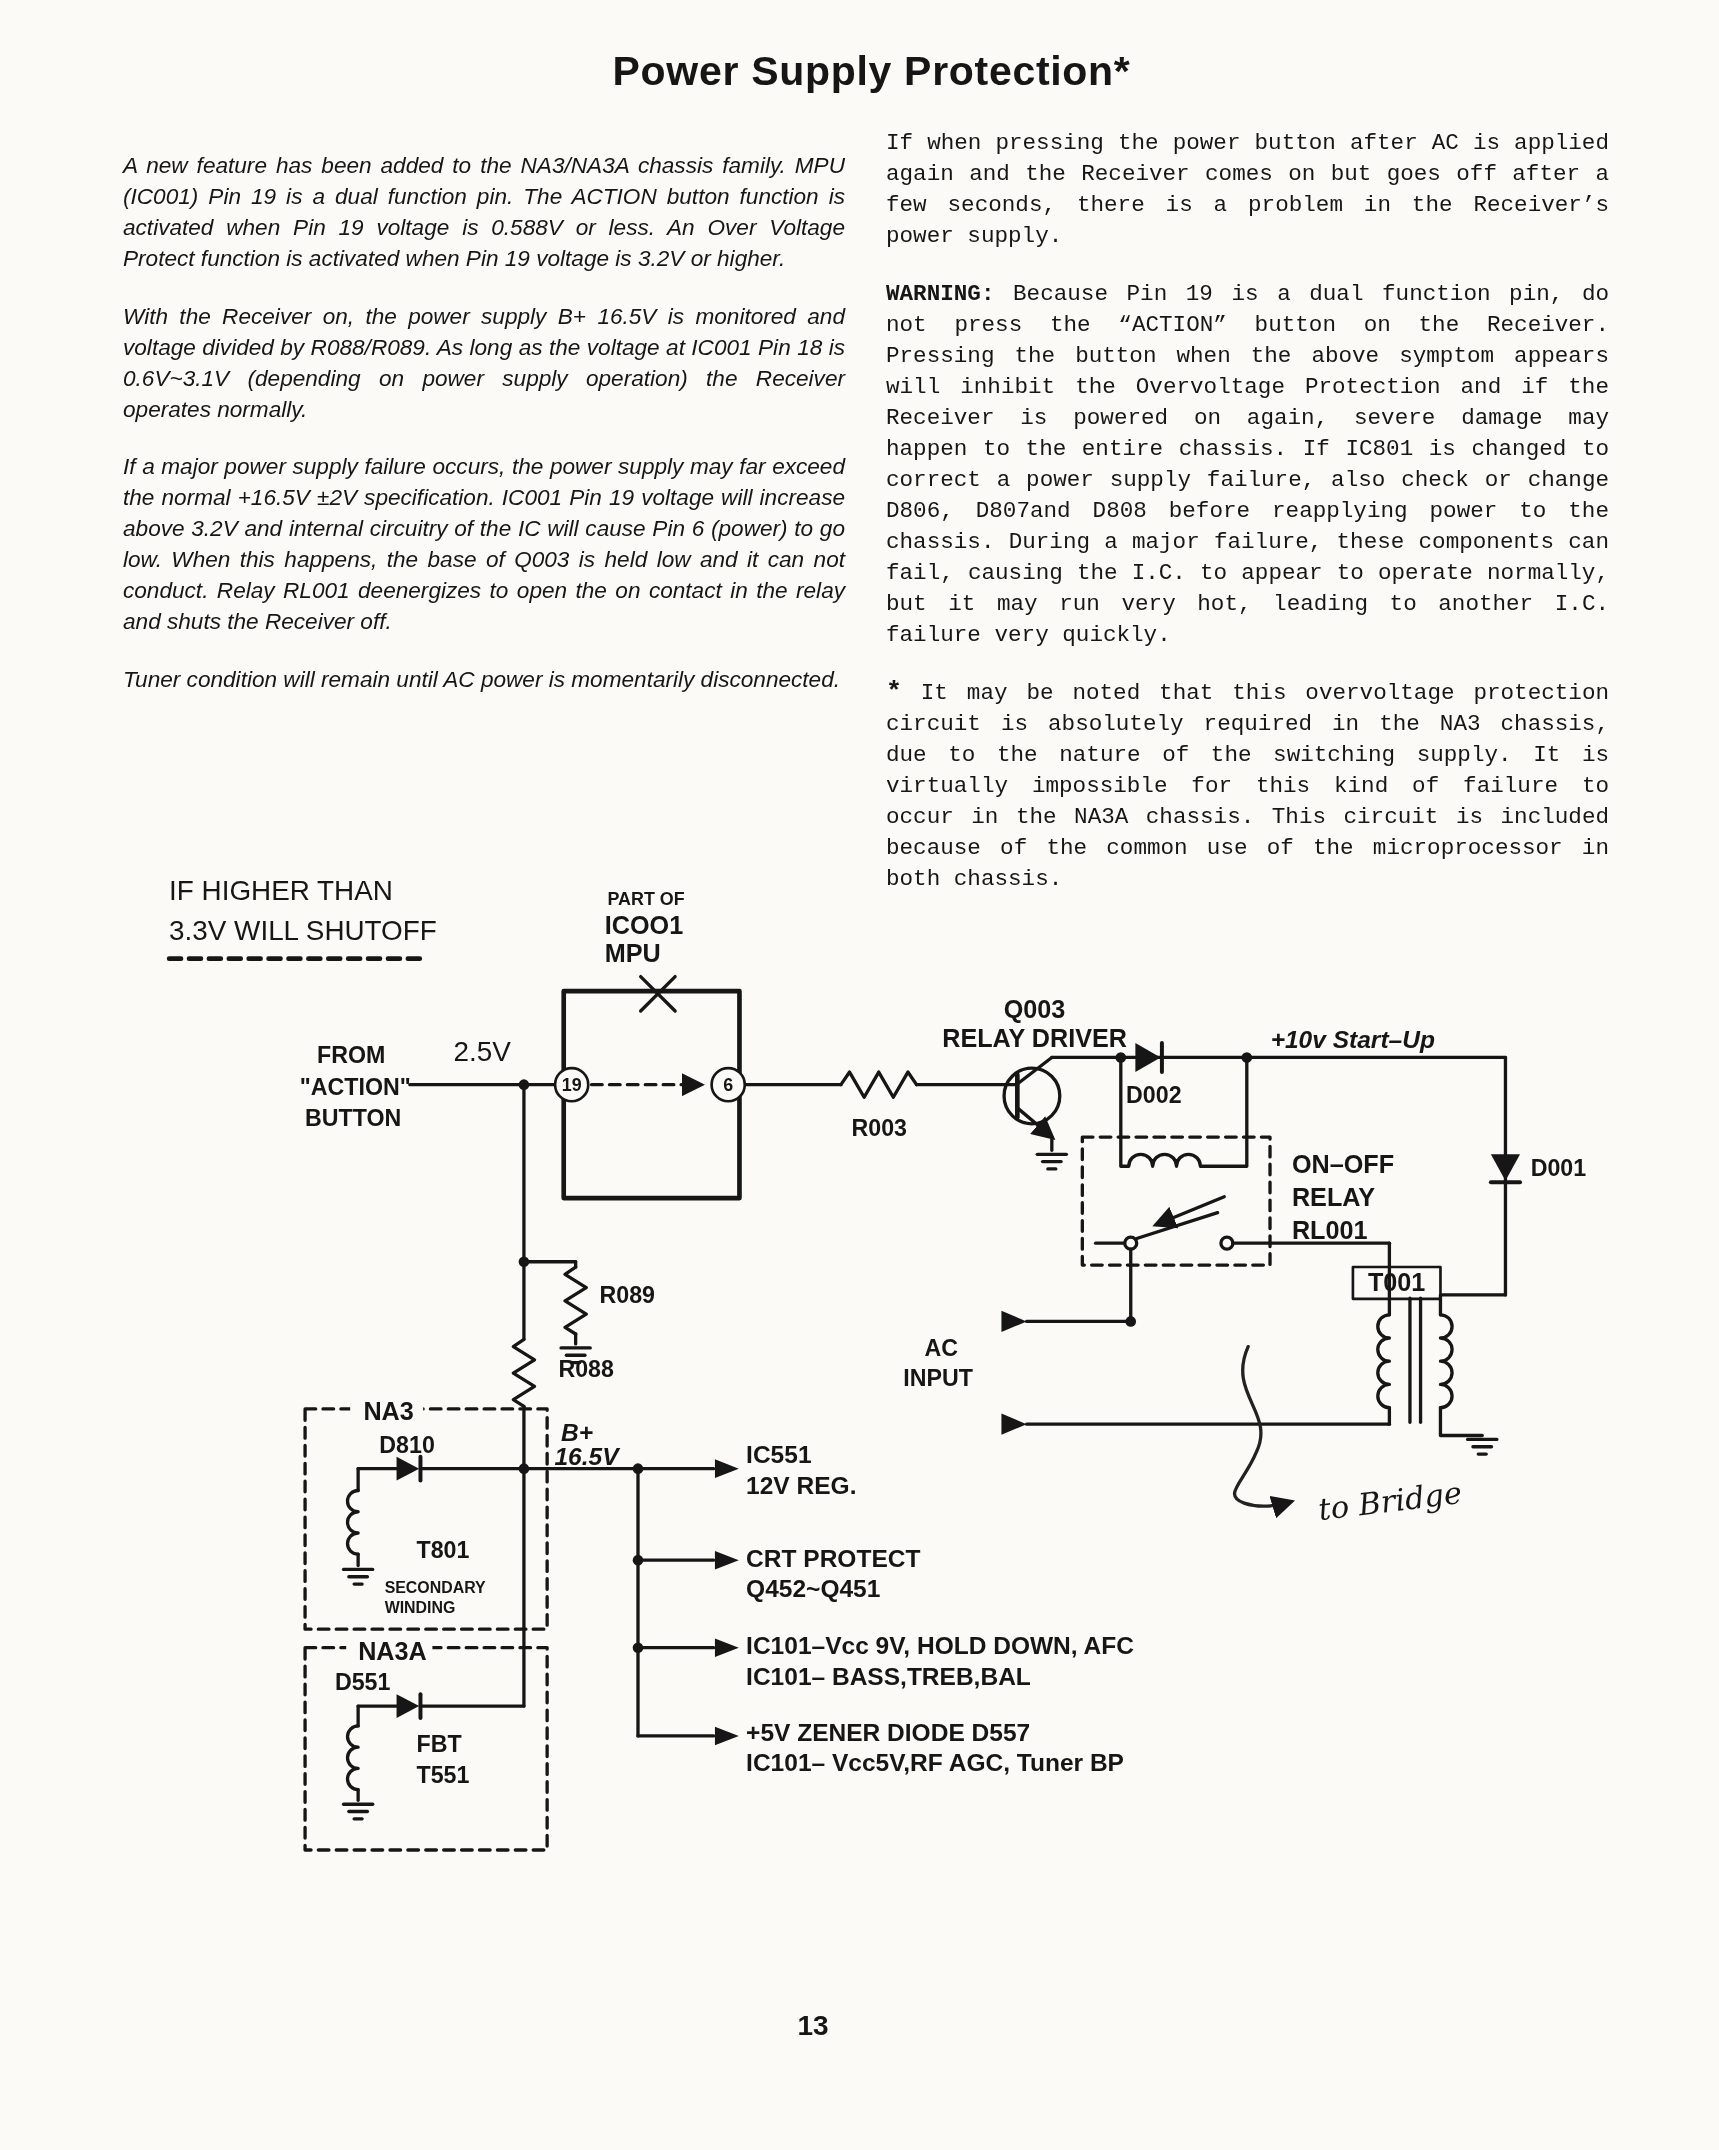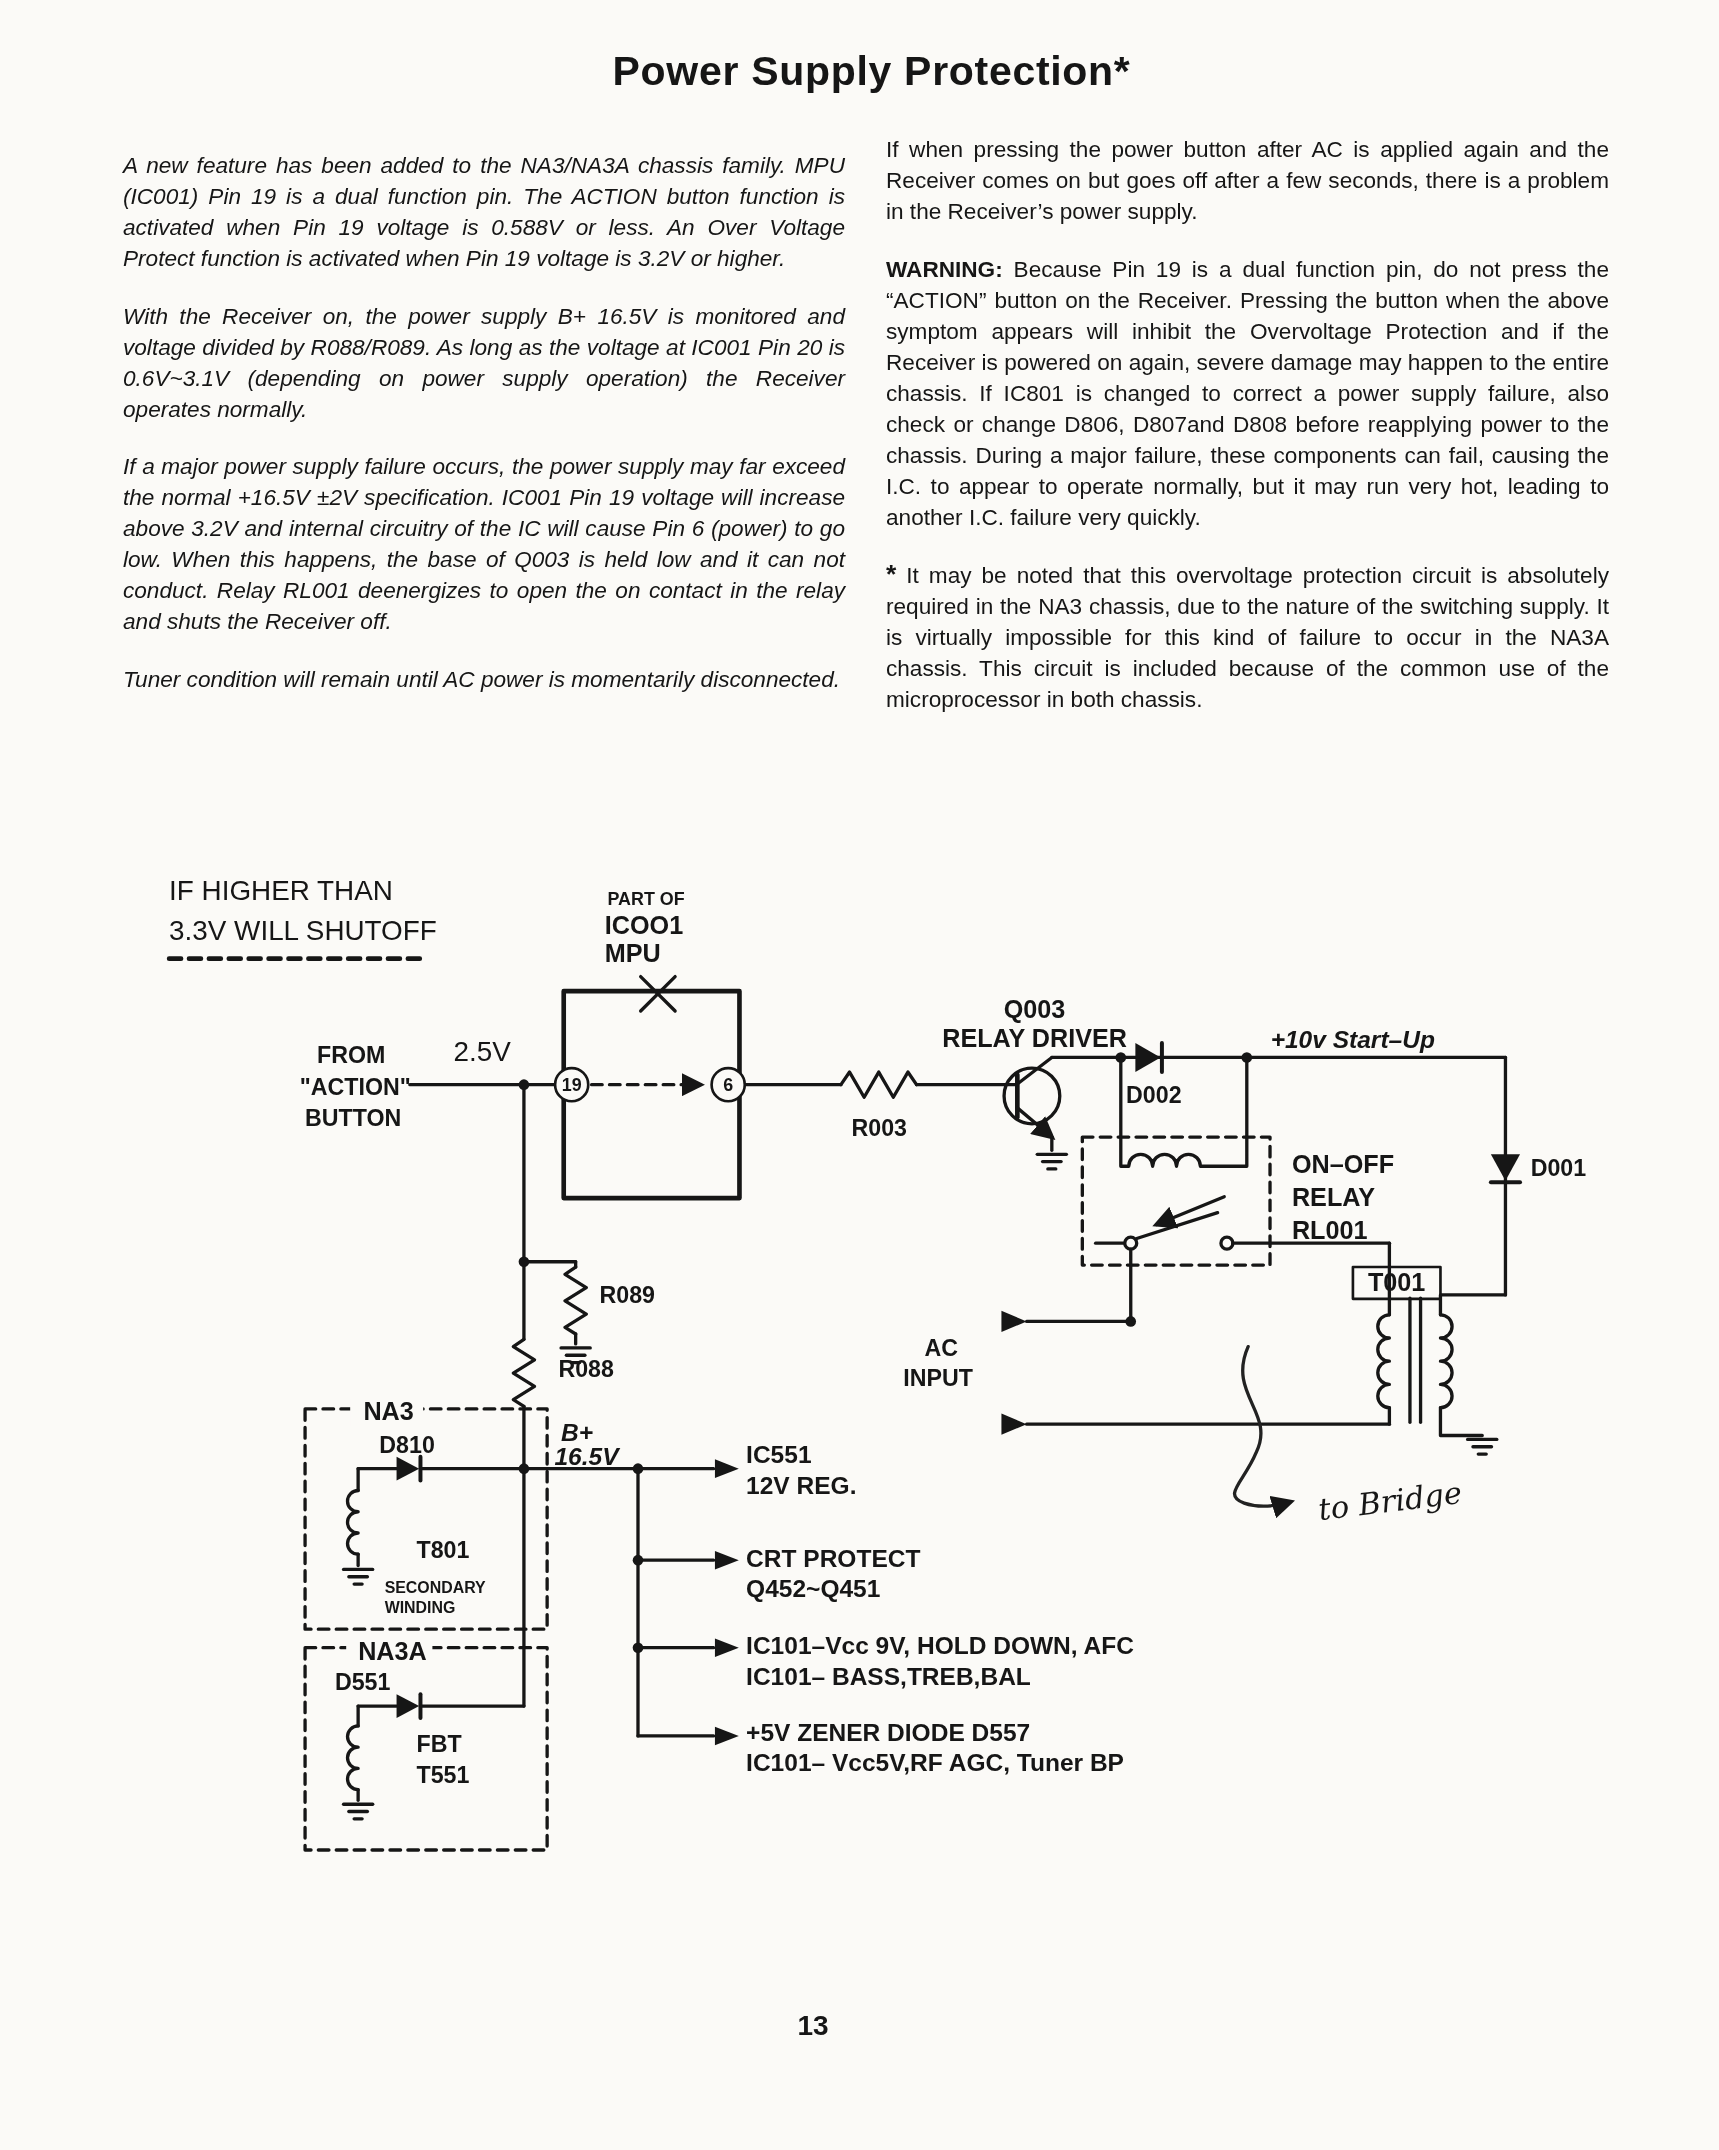--- a/index.html
+++ b/index.html
@@ -8,21 +8,21 @@
     background:#fbfaf7;color:#161616;
     font-family:"Liberation Sans",sans-serif;
   }
   .title{
     position:absolute;top:36px;left:0;width:1719px;margin:12px;
     text-align:center;font-size:41px;font-weight:bold;letter-spacing:0.7px;
   }
   .col{position:absolute;font-size:22.6px;line-height:31px;text-align:justify;}
   .col p{margin:0 0 26.5px 0;}
   .col-left{left:123px;top:150px;width:722px;font-style:italic;}
-  .col-right{left:886px;top:134px;width:723px;}
+  .col-right{left:886px;top:128px;width:723px;font-family:Liberation Mono, monospace;}
   .wlabel{font-weight:bold;}
   .fstar{font-weight:bold;font-size:26.5px;}
   .diagram{position:absolute;left:0;top:837px;}
   .pageno{position:absolute;top:2010px;left:770px;width:86px;text-align:center;font-size:28px;font-weight:bold;}
 
   svg text{font-family:"Liberation Sans",sans-serif;fill:#161616;}
   .t-reg{font-size:42px;}
   .t-lbl{font-size:35px;font-weight:bold;}
   .t-big{font-size:38px;font-weight:bold;}
   .t-out{font-size:37px;font-weight:bold;}
@@ -39,21 +39,21 @@
 </style>
 </head>
 <body>
 
 <div>
 
   <h1 class="title">Power Supply Protection*</h1>
 
   <div class="col col-left">
     <p>A new feature has been added to the NA3/NA3A chassis family. MPU (IC001) Pin 19 is a dual function pin. The ACTION button function is activated when Pin 19 voltage is 0.588V or less. An Over Voltage Protect function is activated when Pin 19 voltage is 3.2V or higher.</p>
-    <p>With the Receiver on, the power supply B+ 16.5V is monitored and voltage divided by R088/R089. As long as the voltage at IC001 Pin 20 is 0.6V~3.1V (depending on power supply operation) the Receiver operates normally.</p>
+    <p>With the Receiver on, the power supply B+ 16.5V is monitored and voltage divided by R088/R089. As long as the voltage at IC001 Pin 18 is 0.6V~3.1V (depending on power supply operation) the Receiver operates normally.</p>
     <p>If a major power supply failure occurs, the power supply may far exceed the normal +16.5V ±2V specification. IC001 Pin 19 voltage will increase above 3.2V and internal circuitry of the IC will cause Pin 6 (power) to go low. When this happens, the base of Q003 is held low and it can not conduct. Relay RL001 deenergizes to open the on contact in the relay and shuts the Receiver off.</p>
     <p>Tuner condition will remain until AC power is momentarily disconnected.</p>
   </div>
 
   <div class="col col-right">
     <p>If when pressing the power button after AC is applied again and the Receiver comes on but goes off after a few seconds, there is a problem in the Receiver’s power supply.</p>
     <p><span class="wlabel">WARNING:</span> <span>Because Pin 19 is a dual function pin, do not press the “ACTION” button on the Receiver. Pressing the button when the above symptom appears will inhibit the Overvoltage Protection and if the Receiver is powered on again, severe damage may happen to the entire chassis. If IC801 is changed to correct a power supply failure, also check or change D806, D807and D808 before reapplying power to the chassis. During a major failure, these components can fail, causing the I.C. to appear to operate normally, but it may run very hot, leading to another I.C. failure very quickly.</span></p>
     <p><span class="fstar">*</span> <span>It may be noted that this overvoltage protection circuit is absolutely required in the NA3 chassis, due to the nature of the switching supply. It is virtually impossible for this kind of failure to occur in the NA3A chassis. This circuit is included because of the common use of the microprocessor in both chassis.</span></p>
   </div>
 

